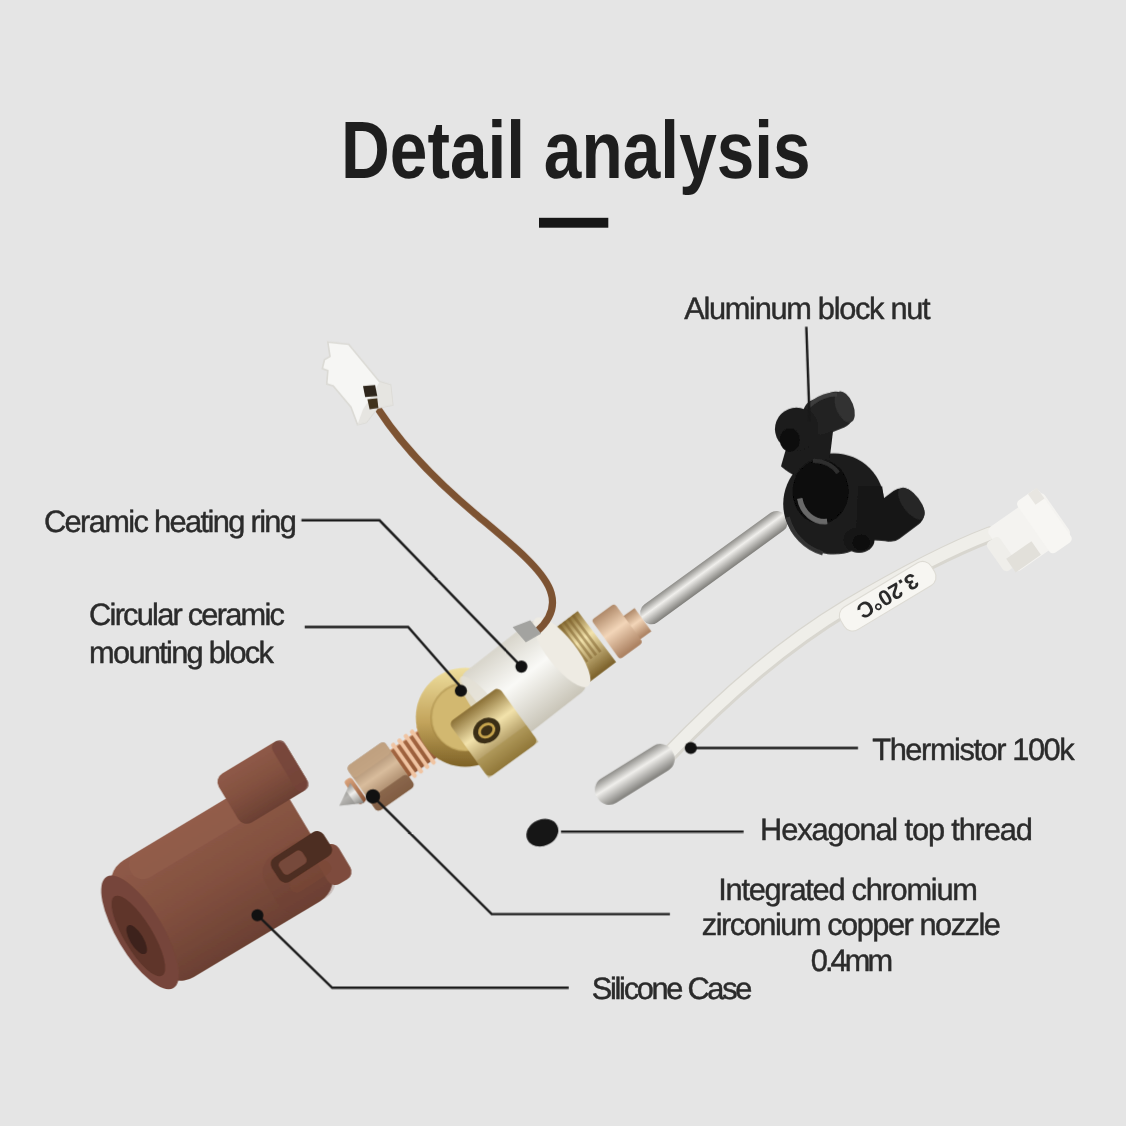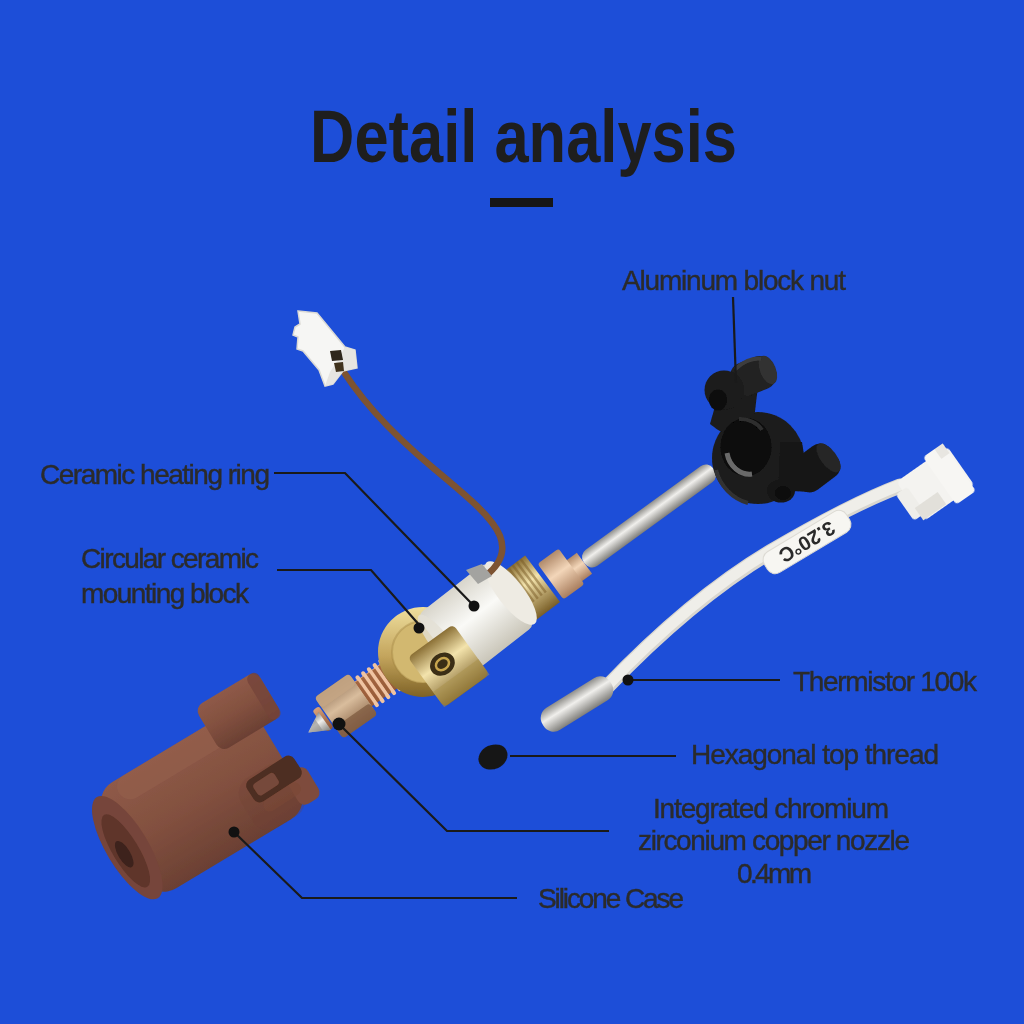--- a/index.html
+++ b/index.html
@@ -1,16 +1,16 @@
 <!DOCTYPE html>
 <html><head>
 <meta charset="utf-8">
 <style>
   html,body{margin:0;padding:0;background:#ffffff;}
-  .page{position:relative;width:1024px;height:1024px;background:#1d4ed8;overflow:hidden;
+  .page{position:relative;width:1024px;height:1024px;background:#e5e5e5;overflow:hidden;
         font-family:"Liberation Sans", sans-serif;}
   svg{position:absolute;left:0;top:0;}
 </style>
 </head>
 <body>
 <div class="page">
 <svg width="1024" height="1024" viewBox="0 0 1024 1024">
 <defs>
   <linearGradient id="copperG" x1="0" y1="-1" x2="0" y2="1" gradientUnits="objectBoundingBox">
     <stop offset="0" stop-color="#a4613c"></stop>

